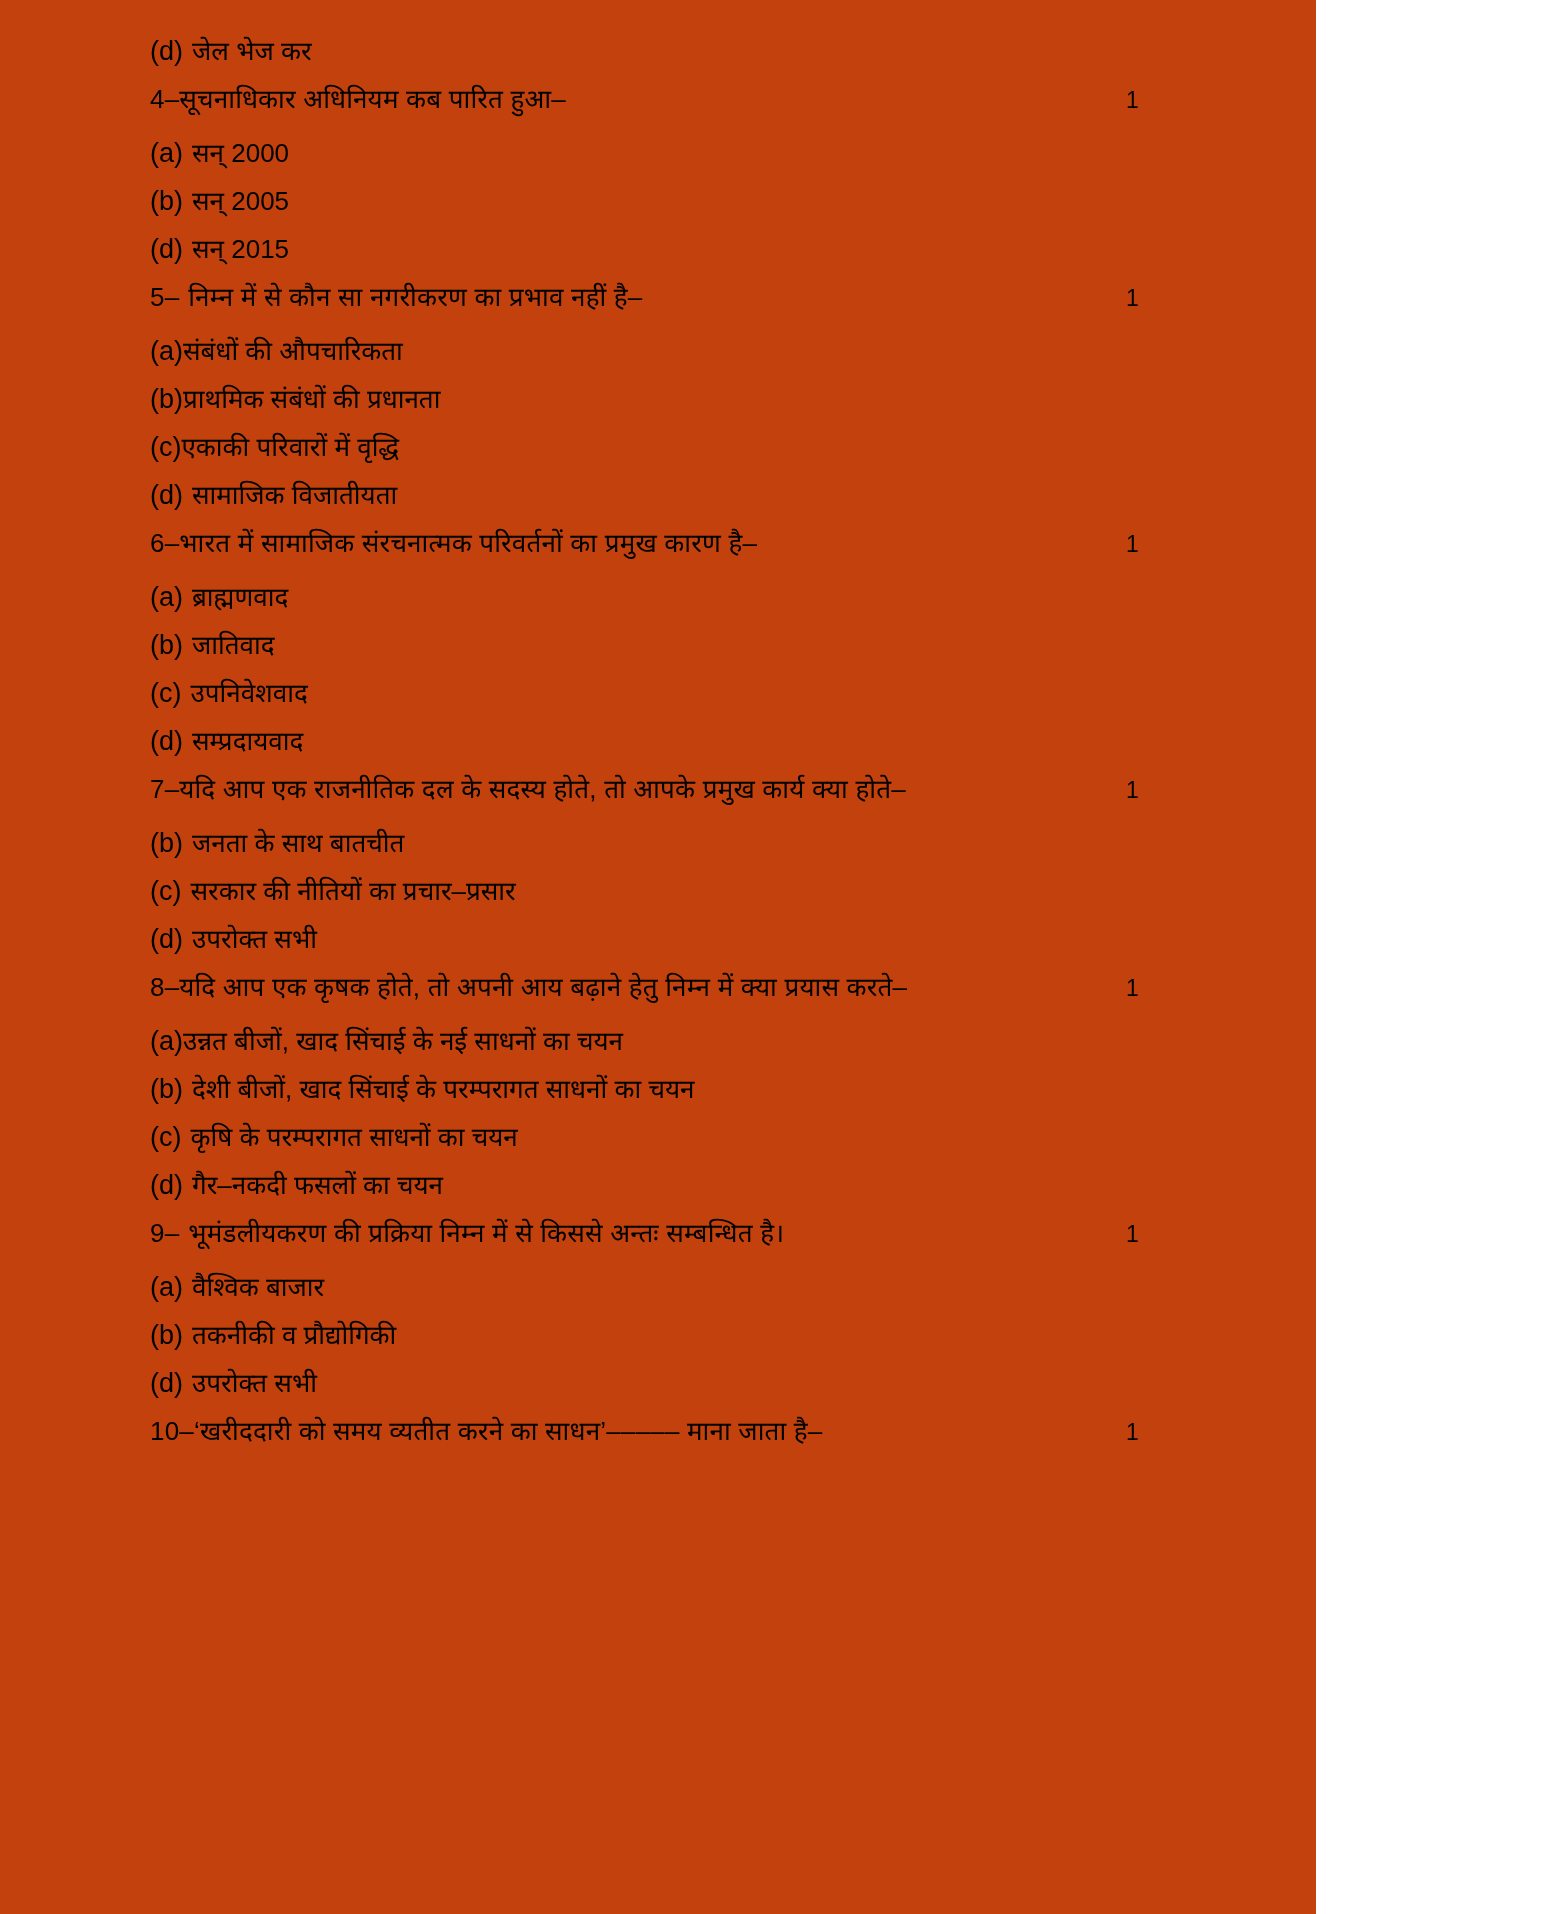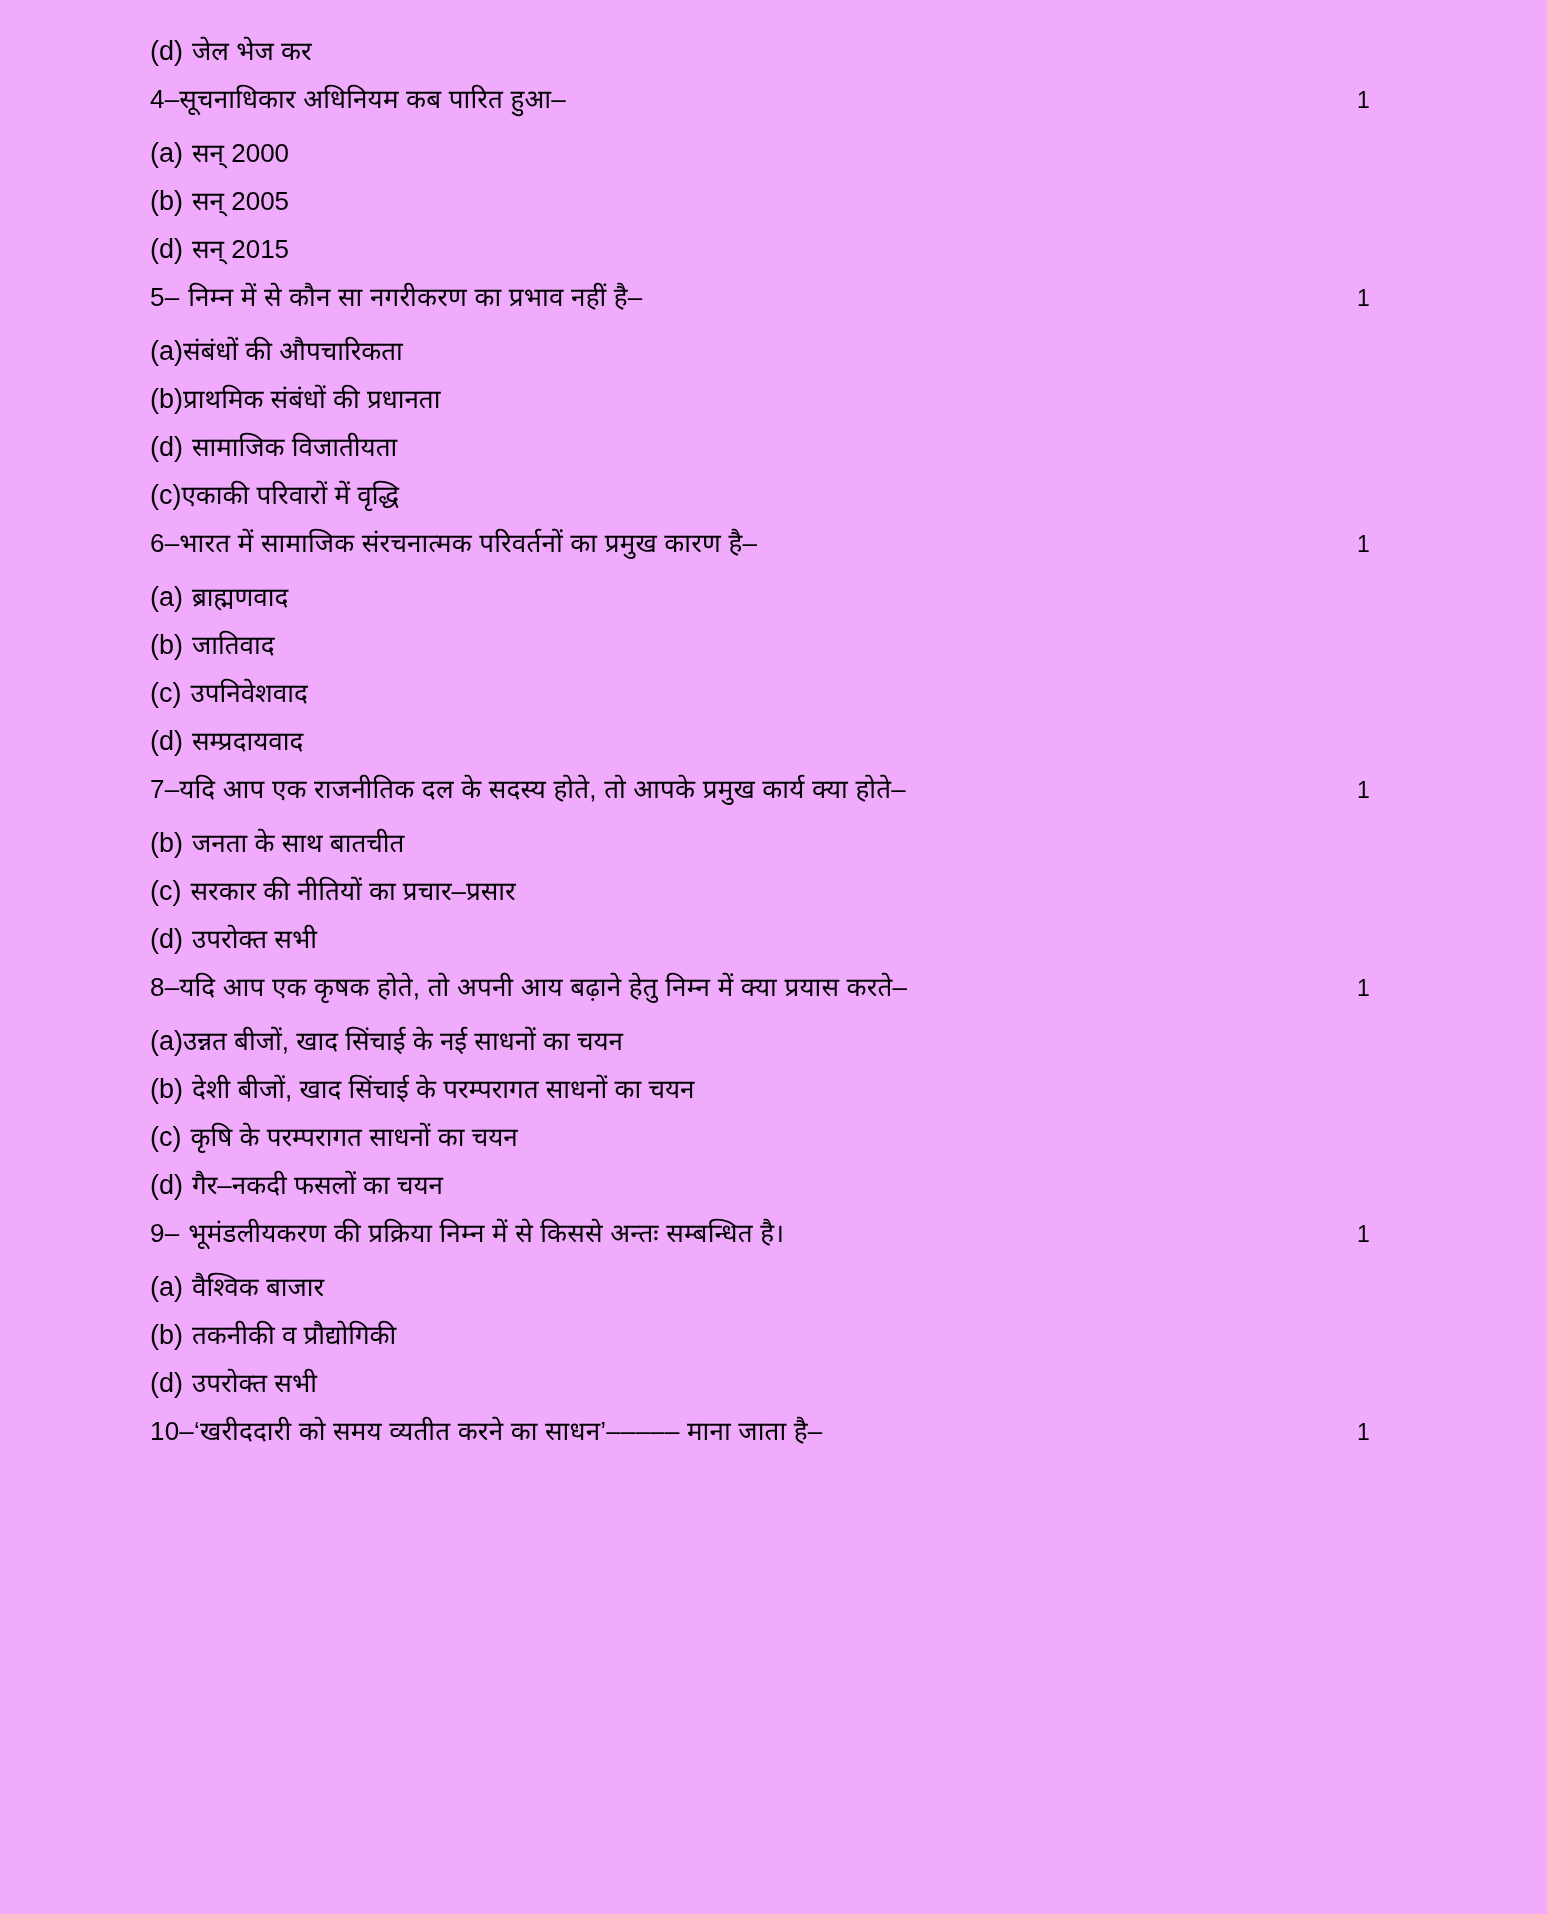--- a/index.html
+++ b/index.html
@@ -10,23 +10,23 @@
   body {
     width: 1547px;
     height: 1914px;
     font-family: "Liberation Sans", "DejaVu Sans", sans-serif;
     color: #000000;
     position: relative;
     overflow: hidden;
   }
   .page {
     position: relative;
-    width: 1547px;
+    width: 1316px;
     height: 1914px;
-    background: #f0abfc;
+    background: #c2410c;
     box-sizing: border-box;
     padding: 38px 150px 0 150px;
   }
   .lines {
     display: block;
   }
   
   .line {
     display: flex;
     align-items: baseline;
@@ -136,26 +136,26 @@
         <div class="line-body"><span class="opt-label">(a)</span><span class="opt-gap tight"></span><span class="opt-text">संबंधों की औपचारिकता</span></div>
         <div class="line-spacer"></div>
         <div class="marks"></div>
       </div>
       <div class="line opt">
         <div class="line-body"><span class="opt-label">(b)</span><span class="opt-gap tight"></span><span class="opt-text">प्राथमिक संबंधों की प्रधानता</span></div>
         <div class="line-spacer"></div>
         <div class="marks"></div>
       </div>
       <div class="line opt">
+        <div class="line-body"><span class="opt-label">(c)</span><span class="opt-gap tight"></span><span class="opt-text">एकाकी परिवारों में वृद्धि</span></div>
+        <div class="line-spacer"></div>
+        <div class="marks"></div>
+      </div>
+      <div class="line opt">
         <div class="line-body"><span class="opt-label">(d)</span><span class="opt-gap wide"></span><span class="opt-text">सामाजिक विजातीयता</span></div>
-        <div class="line-spacer"></div>
-        <div class="marks"></div>
-      </div>
-      <div class="line opt">
-        <div class="line-body"><span class="opt-label">(c)</span><span class="opt-gap tight"></span><span class="opt-text">एकाकी परिवारों में वृद्धि</span></div>
         <div class="line-spacer"></div>
         <div class="marks"></div>
       </div>
       <div class="line q">
         <div class="line-body"><span class="q-num">6–</span><span class="q-gap tight"></span><span class="q-text">भारत में सामाजिक संरचनात्मक परिवर्तनों का प्रमुख कारण है–</span></div>
         <div class="line-spacer"></div>
         <div class="marks">1</div>
       </div>
       <div class="line opt">
         <div class="line-body"><span class="opt-label">(a)</span><span class="opt-gap wide"></span><span class="opt-text">ब्राह्मणवाद</span></div>

